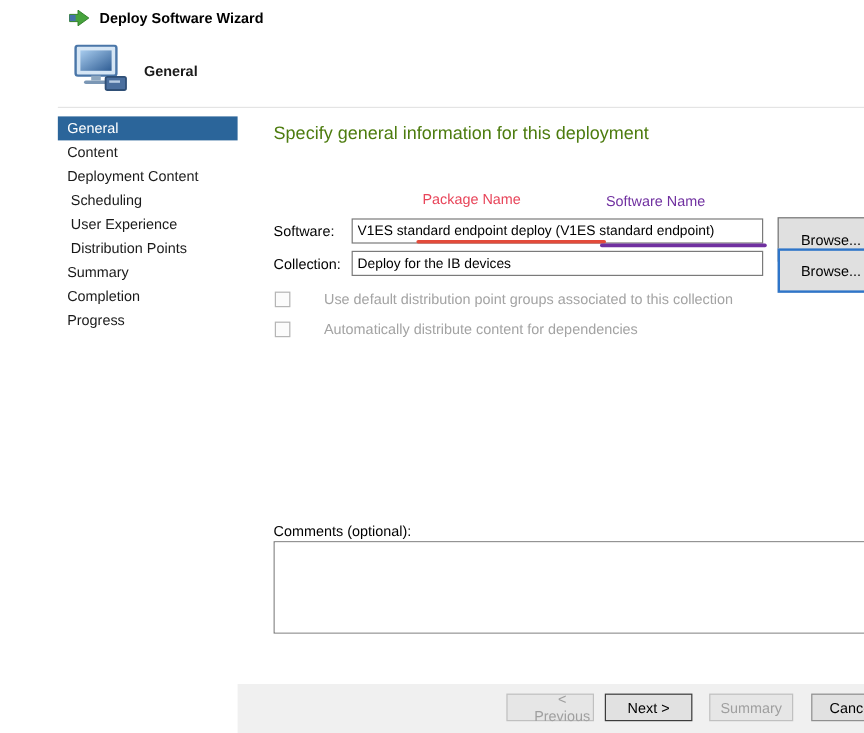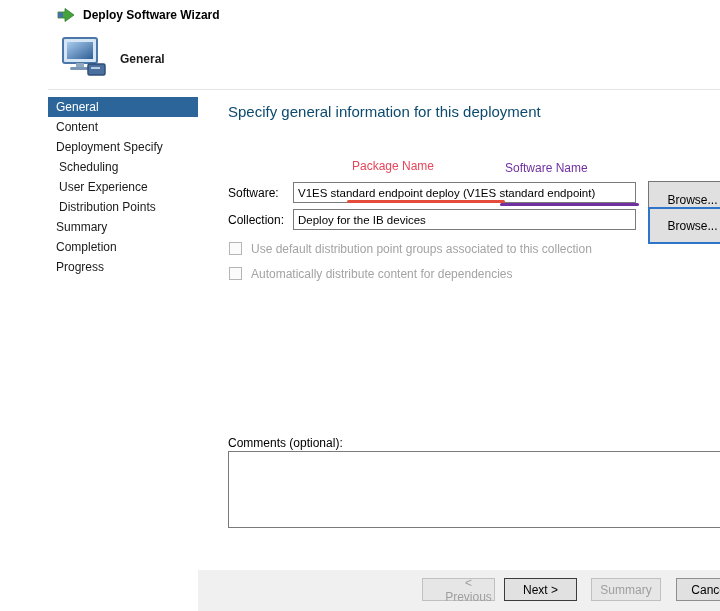--- a/index.html
+++ b/index.html
@@ -20,40 +20,40 @@
   .role-icon { position:absolute; right:16px; top:16px; }
 
   
   .sidebar { position:absolute; top:91px; left:0; width:150px; bottom:0; background:#fff; }
   .side-list { margin-top:6px; }
   .side-item { height:20px; line-height:20px; padding-left:8px; font-size:12px; color:#1a1a1a; white-space:nowrap; cursor:default; }
   .side-item.indent { padding-left:11px; }
   .side-item.selected { background:#2b659a; color:#fff; }
 
   
-  .heading { position:absolute; left:180px; top:103px; font-size:15px; color:#0c4a6e; }
+  .heading { position:absolute; left:180px; top:103px; font-size:15px; color:#4d7c0f; }
   .ann-red { position:absolute; left:304px; top:159px; font-size:12px; color:#e8455a; }
   .ann-purple { position:absolute; left:457px; top:161px; font-size:12px; color:#7030a0; }
 
   .form-label { position:absolute; font-size:12px; color:#000; }
   .lbl-software { left:180px; top:186px; }
   .lbl-collection { left:180px; top:213px; }
 
   .text-input { position:absolute; left:245px; width:343px; height:21px; border:1px solid #7a7a7a; font-family:"Liberation Sans","DejaVu Sans",sans-serif; font-size:11.5px; padding:0 4px; color:#000; background:#fff; outline:none; }
   .input-software { top:182px; }
   .input-collection { top:209px; }
 
   .browse-btn { position:absolute; left:600px; width:89px; height:37px; background:#e0e0e0; border:1px solid #757575; font-family:"Liberation Sans","DejaVu Sans",sans-serif; font-size:12px; color:#000; display:flex; align-items:center; justify-content:center; cursor:default; }
   .browse-1 { top:181px; }
   .browse-2 { top:207px; border:2px solid #2e75c9; }
 
   .underline-red { position:absolute; left:299px; top:200px; width:158px; height:3px; background:#e34b3b; border-radius:2px; }
   .underline-purple { position:absolute; left:452px; top:203px; width:139px; height:3px; background:#7030a0; border-radius:2px; }
 
-  .cb-row { position:absolute; left:181px; display:flex; align-items:flex-start; }
+  .cb-row { position:absolute; left:181px; display:flex; align-items:flex-end;gap:19px; }
   .cb-row-1 { top:242px; }
   .cb-row-2 { top:267px; }
   .cb-box { width:13px; height:13px; border:1px solid #b5b5b5; background:#fbfbfb; flex:0 0 auto; }
   .cb-label { margin-left:9px; font-size:12px; color:#a3a3a3; }
 
   .lbl-comments { position:absolute; left:180px; top:436px; font-size:12px; color:#000; }
   .comments-box { position:absolute; left:180px; top:451px; width:511px; height:77px; border:1px solid #7a7a7a; background:#fff; }
   .comments-input { position:absolute; inset:0; width:100%; height:100%; border:none; resize:none; outline:none; font-family:"Liberation Sans","DejaVu Sans",sans-serif; font-size:12px; padding:3px 20px 3px 4px; overflow:hidden; }
   .scroll-col { position:absolute; right:2px; top:2px; bottom:2px; width:14px; display:flex; flex-direction:column; justify-content:space-between; align-items:center; }
   .tri { width:0; height:0; border-left:4px solid transparent; border-right:4px solid transparent; }
@@ -109,21 +109,21 @@
         <path d="M3.5 20 c0-5.5 3-7.8 6.5-7.8 s6.5 2.3 6.5 7.8" fill="none" stroke="#5a5a5a" stroke-width="1.7"></path>
         <path d="M17 5 l7 4.5 -4.5 1.6 -1.6 4.2 z" fill="#caa53c" stroke="#8d7325" stroke-width="0.8"></path>
       </svg>
     </span>
   </div>
 
   <div class="sidebar">
     <div class="side-list">
       <div class="side-item selected">General</div>
       <div class="side-item">Content</div>
-      <div class="side-item">Deployment Specify</div>
+      <div class="side-item">Deployment Content</div>
       <div class="side-item indent">Scheduling</div>
       <div class="side-item indent">User Experience</div>
       <div class="side-item indent">Distribution Points</div>
       <div class="side-item">Summary</div>
       <div class="side-item">Completion</div>
       <div class="side-item">Progress</div>
     </div>
   </div>
 
   <div class="heading">Specify general information for this deployment</div>

